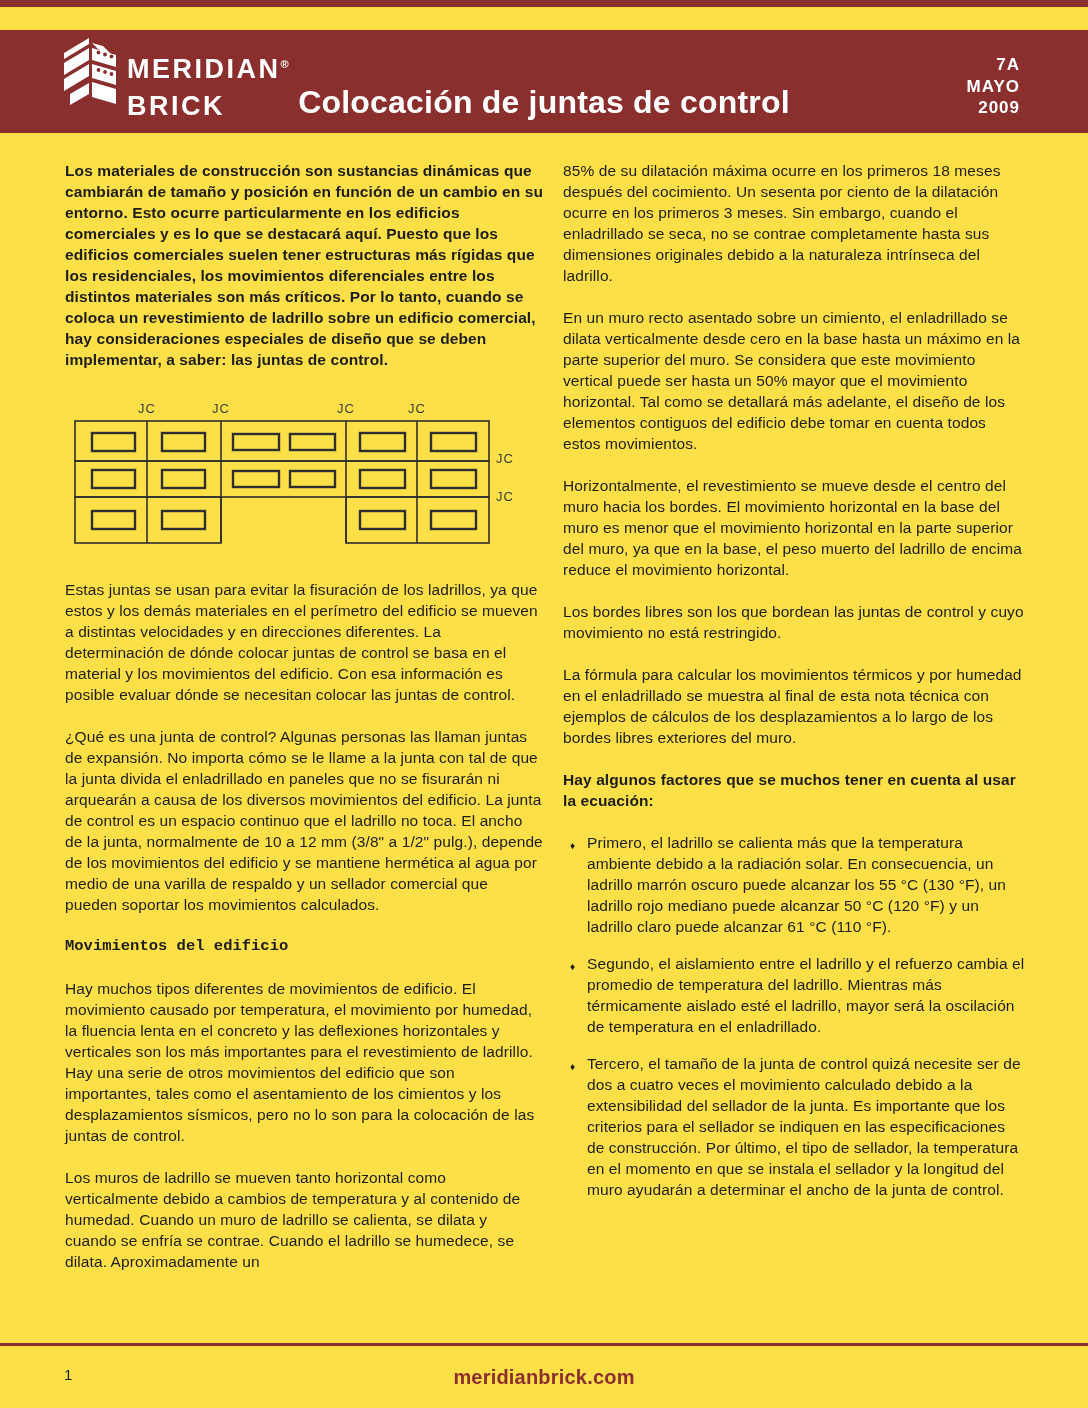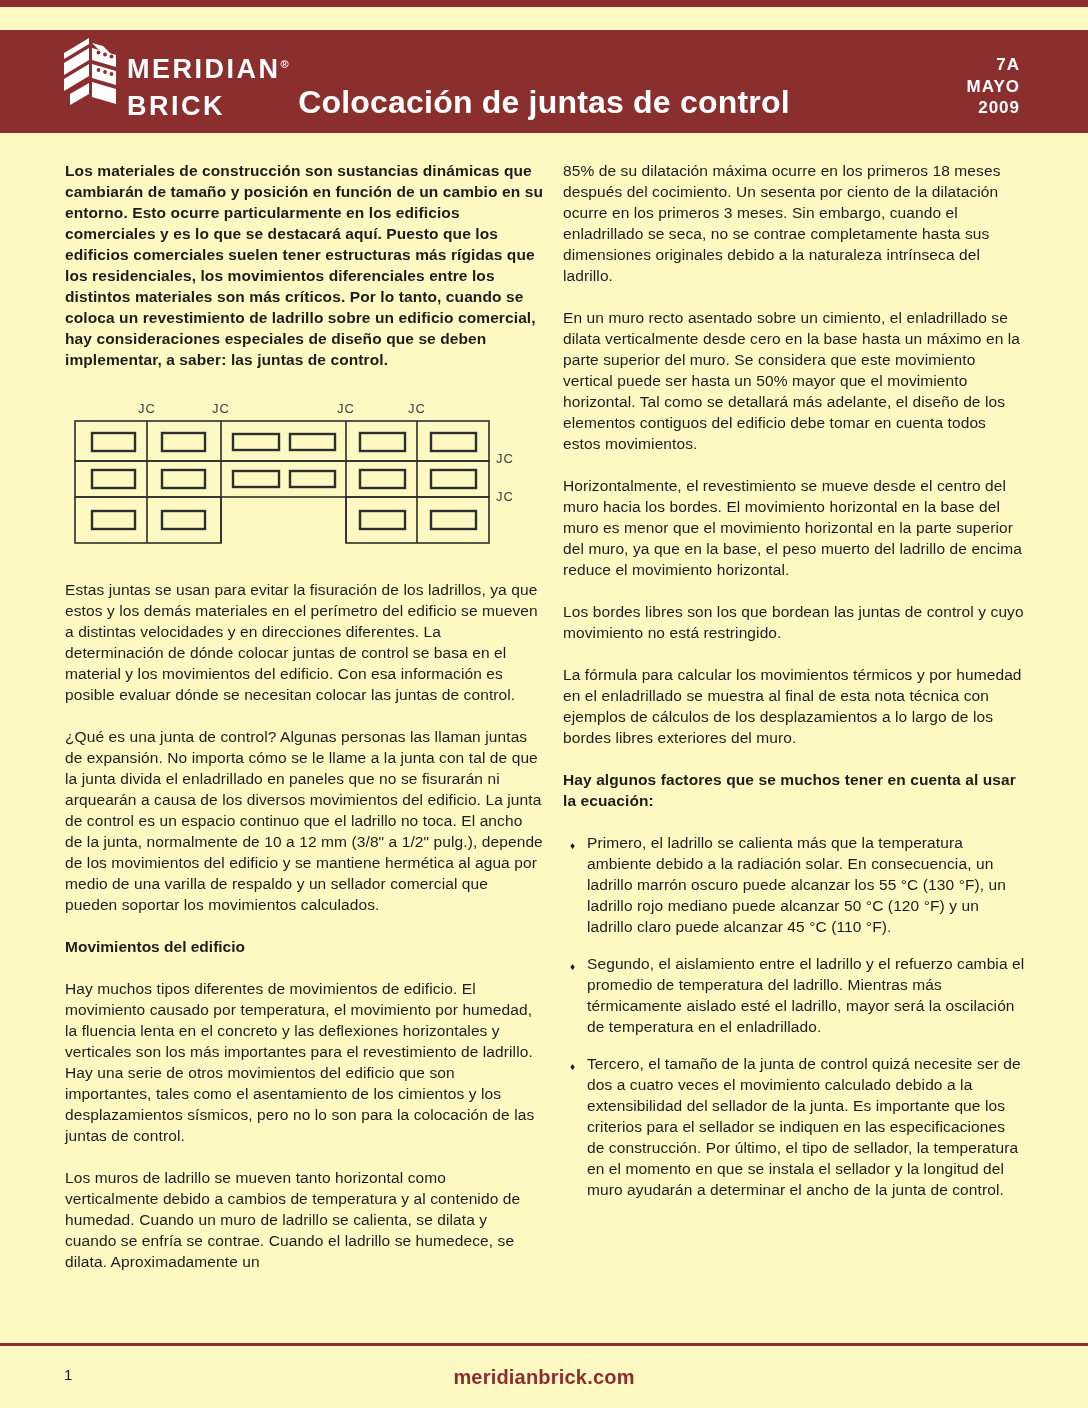--- a/index.html
+++ b/index.html
@@ -2,21 +2,21 @@
 <html lang="es"><head>
 <meta charset="utf-8">
 <style>
   * { margin:0; padding:0; box-sizing:border-box; }
   html,body { background:#ffffff; }
   body {
     width:1088px; height:1408px;
     font-family:"Liberation Sans", sans-serif;
     color:#1d1d1d;
   }
-  .page { position:relative; width:1088px; height:1408px; overflow:hidden; background:#fef9c3; }
+  .page { position:relative; width:1088px; height:1408px; overflow:hidden; background:#fde047; }
 
   
   .topbar { position:absolute; top:0; left:0; width:100%; height:7px; background:#8b2e2e; }
   .banner { position:absolute; top:30px; left:0; width:100%; height:103px; background:#8b2e2e; color:#fff; }
   .logo { position:absolute; left:62px; top:7px; display:flex; gap:9px; align-items:flex-start; }
   .logo-icon { width:56px; height:88px; flex:0 0 auto; }
   .wordmark { margin-top:9px; font-weight:bold; font-size:27px; line-height:37px; letter-spacing:2.5px; white-space:nowrap; }
   .reg { font-size:11px; vertical-align:super; letter-spacing:0; }
   .doc-title {
     position:absolute; left:50%; top:72px; transform:translate(-50%,-50%);
@@ -26,21 +26,21 @@
     position:absolute; right:68px; top:24px; text-align:right;
     font-weight:bold; font-size:17px; line-height:21.5px; letter-spacing:1px;
   }
 
   
   .content { position:absolute; top:160px; left:65px; width:960px; display:flex; gap:20px; }
   .col-left  { width:478px; }
   .col-right { width:462px; }
   .para { font-size:15.5px; line-height:21px; margin-bottom:21px; letter-spacing:0.1px; }
   .bold { font-weight:bold; }
-  .section-heading { font-size:15.5px; line-height:21px; font-weight:bold; margin-bottom:21px; }
+  .section-heading { font-size:15.5px; line-height:21px; font-weight:bold; margin-bottom:21px;font-family:Liberation Mono, monospace; }
 
   
   .diagram-wrap { margin:12px 0 17px 0; }
 
   
   .bullet-list { margin-bottom:21px; }
   .bullet-item { position:relative; padding-left:24px; font-size:15.5px; line-height:21px; margin-bottom:16px; letter-spacing:0.1px; }
   .bullet-item .marker { position:absolute; left:7px; top:3px; font-size:10px; color:#1d1d1d; }
 
   
@@ -147,21 +147,21 @@
       <p class="para">85% de su dilatación máxima ocurre en los primeros 18 meses después del cocimiento. Un sesenta por ciento de la dilatación ocurre en los primeros 3 meses. Sin embargo, cuando el enladrillado se seca, no se contrae completamente hasta sus dimensiones originales debido a la naturaleza intrínseca del ladrillo.</p>
       <p class="para">En un muro recto asentado sobre un cimiento, el enladrillado se dilata verticalmente desde cero en la base hasta un máximo en la parte superior del muro. Se considera que este movimiento vertical puede ser hasta un 50% mayor que el movimiento horizontal. Tal como se detallará más adelante, el diseño de los elementos contiguos del edificio debe tomar en cuenta todos estos movimientos.</p>
       <p class="para">Horizontalmente, el revestimiento se mueve desde el centro del muro hacia los bordes. El movimiento horizontal en la base del muro es menor que el movimiento horizontal en la parte superior del muro, ya que en la base, el peso muerto del ladrillo de encima reduce el movimiento horizontal.</p>
       <p class="para">Los bordes libres son los que bordean las juntas de control y cuyo movimiento no está restringido.</p>
       <p class="para">La fórmula para calcular los movimientos térmicos y por humedad en el enladrillado se muestra al final de esta nota técnica con ejemplos de cálculos de los desplazamientos a lo largo de los bordes libres exteriores del muro.</p>
       <p class="para bold">Hay algunos factores que se muchos tener en cuenta al usar la ecuación:</p>
 
       <div class="bullet-list">
         <div class="bullet-item">
           <span class="marker">♦</span>
-          <span>Primero, el ladrillo se calienta más que la temperatura ambiente debido a la radiación solar. En consecuencia, un ladrillo marrón oscuro puede alcanzar los 55 °C (130 °F), un ladrillo rojo mediano puede alcanzar 50 °C (120 °F) y un ladrillo claro puede alcanzar 45 °C (110 °F).</span>
+          <span>Primero, el ladrillo se calienta más que la temperatura ambiente debido a la radiación solar. En consecuencia, un ladrillo marrón oscuro puede alcanzar los 55 °C (130 °F), un ladrillo rojo mediano puede alcanzar 50 °C (120 °F) y un ladrillo claro puede alcanzar 61 °C (110 °F).</span>
         </div>
         <div class="bullet-item">
           <span class="marker">♦</span>
           <span>Segundo, el aislamiento entre el ladrillo y el refuerzo cambia el promedio de temperatura del ladrillo. Mientras más térmicamente aislado esté el ladrillo, mayor será la oscilación de temperatura en el enladrillado.</span>
         </div>
         <div class="bullet-item">
           <span class="marker">♦</span>
           <span>Tercero, el tamaño de la junta de control quizá necesite ser de dos a cuatro veces el movimiento calculado debido a la extensibilidad del sellador de la junta. Es importante que los criterios para el sellador se indiquen en las especificaciones de construcción. Por último, el tipo de sellador, la temperatura en el momento en que se instala el sellador y la longitud del muro ayudarán a determinar el ancho de la junta de control.</span>
         </div>
       </div>

